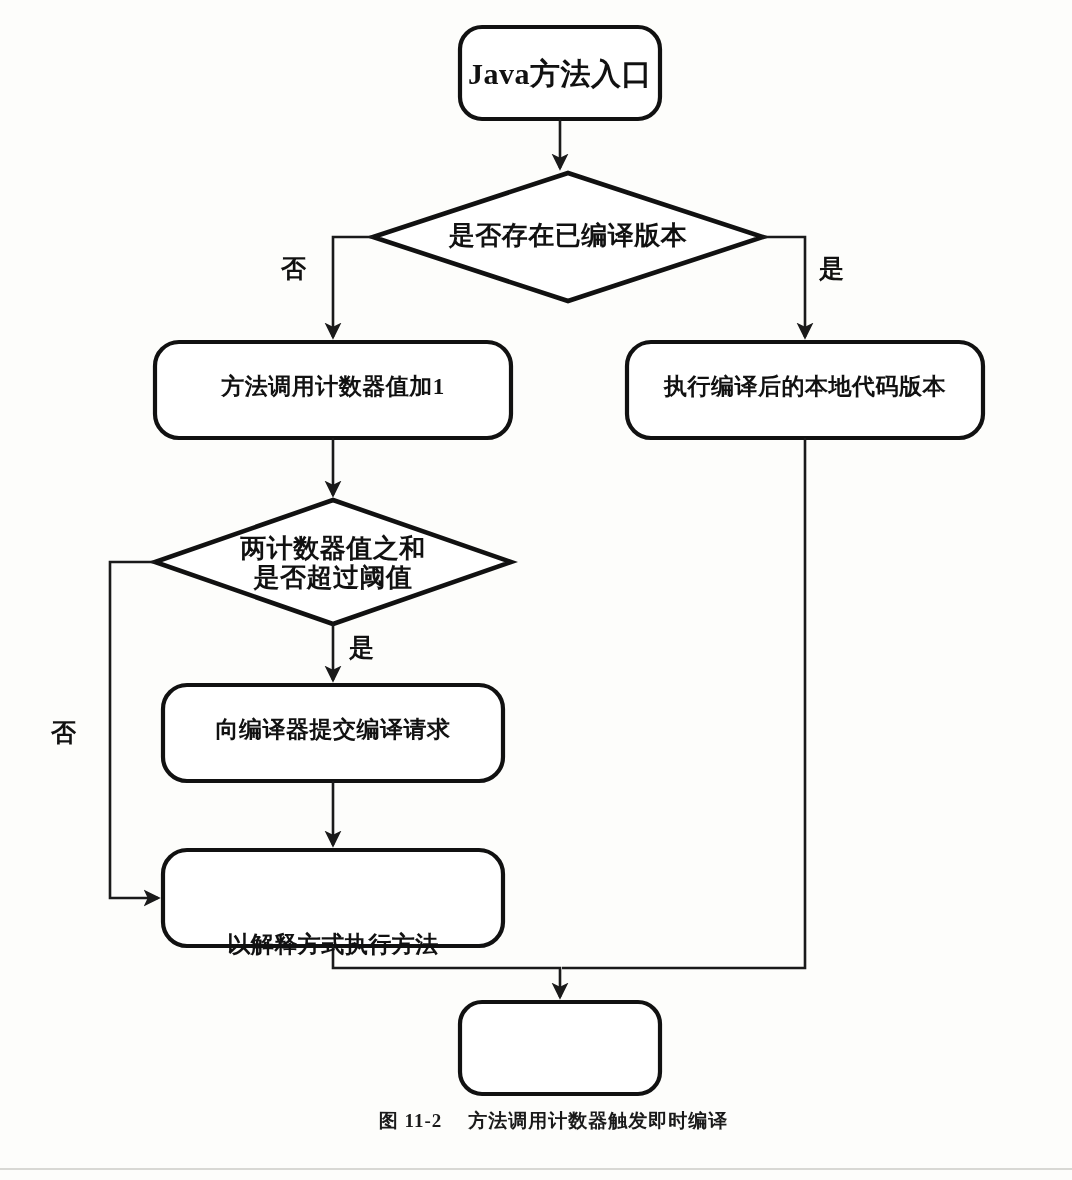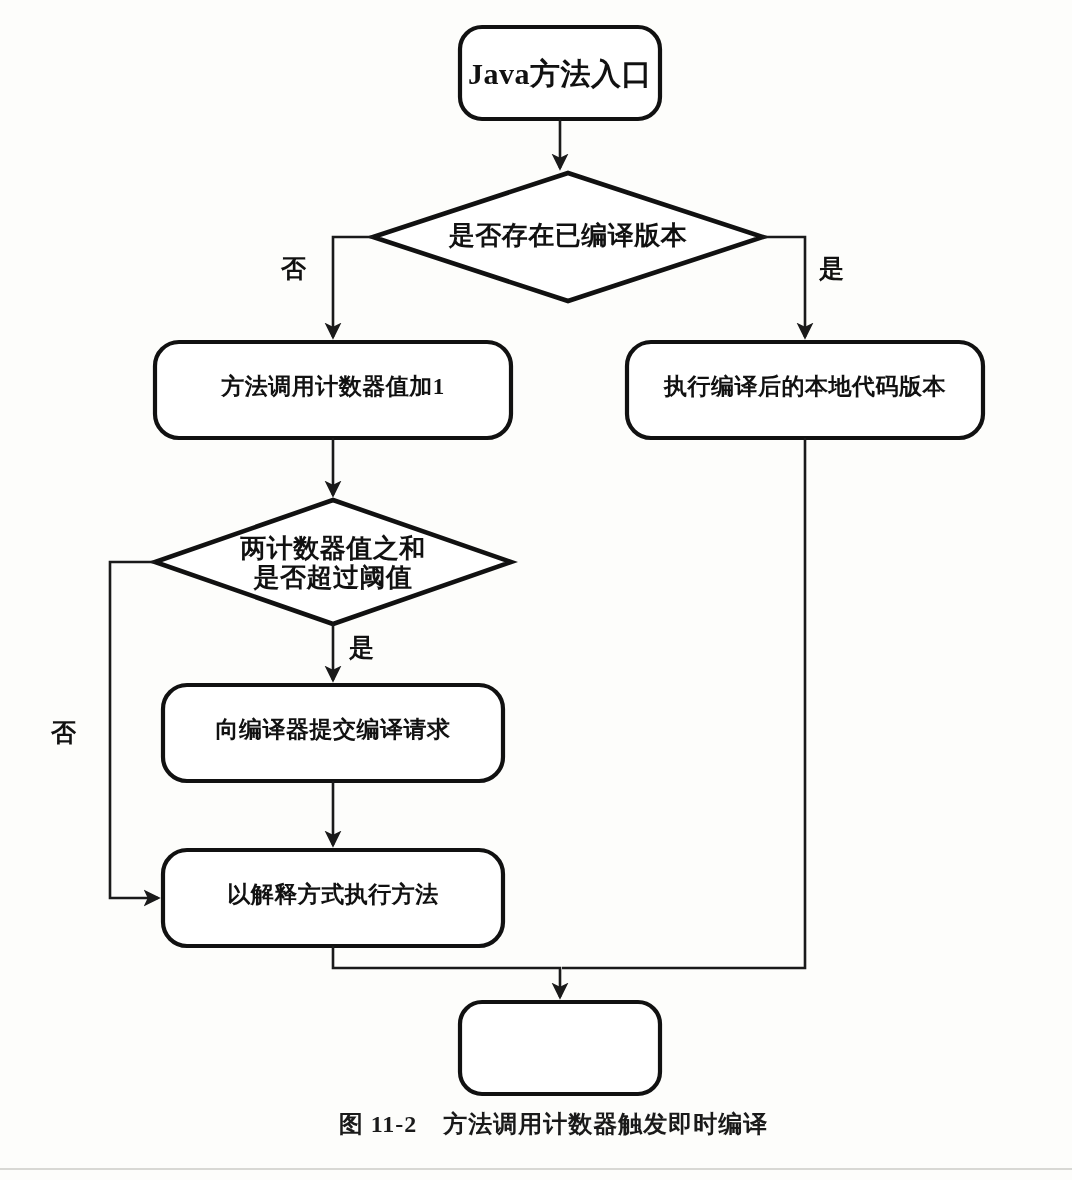--- a/index.html
+++ b/index.html
@@ -32,21 +32,21 @@
     font-weight:bold;
     color:#111;
     font-size:25px;
     font-family:"Liberation Serif","DejaVu Serif",serif;
   }
   #caption{
     position:absolute;
     left:0;right:0;
     top:1108px;
     text-align:center;
-    font-size:24px;
+    font-size:19px;
     font-weight:bold;
     color:#1a1a1a;
     letter-spacing:1px;
     font-family:"Liberation Serif","DejaVu Serif",serif;
     padding-left:35px;
   }
   #bottom-rule{
     position:absolute;left:0;top:1168px;width:1072px;height:2px;background:#d8d8d4;
   }
   .n-start{font-size:30px;}
@@ -106,21 +106,21 @@
 
   <div class="node-label n-proc" style="left:155px;top:373px;width:356px;">方法调用计数器值加1</div>
 
   <div class="node-label n-proc" style="left:627px;top:373px;width:356px;">执行编译后的本地代码版本</div>
 
   <div class="node-label n-dec" style="left:155px;top:533px;width:356px;">两计数器值之和</div>
   <div class="node-label n-dec" style="left:155px;top:562px;width:356px;">是否超过阈值</div>
 
   <div class="node-label n-proc" style="left:163px;top:716px;width:340px;">向编译器提交编译请求</div>
 
-  <div class="node-label n-proc" style="left:163px;top:881px;width:340px;">以解释方式执行方法</div>
+  <div class="node-label n-proc" style="left:163px;top:931px;width:340px;">以解释方式执行方法</div>
 
 
   <div class="edge-label" style="left:281px;top:252px;">否</div>
 
   <div class="edge-label" style="left:819px;top:252px;">是</div>
 
   <div class="edge-label" style="left:349px;top:631px;">是</div>
 
   <div class="edge-label" style="left:51px;top:716px;">否</div>
 

